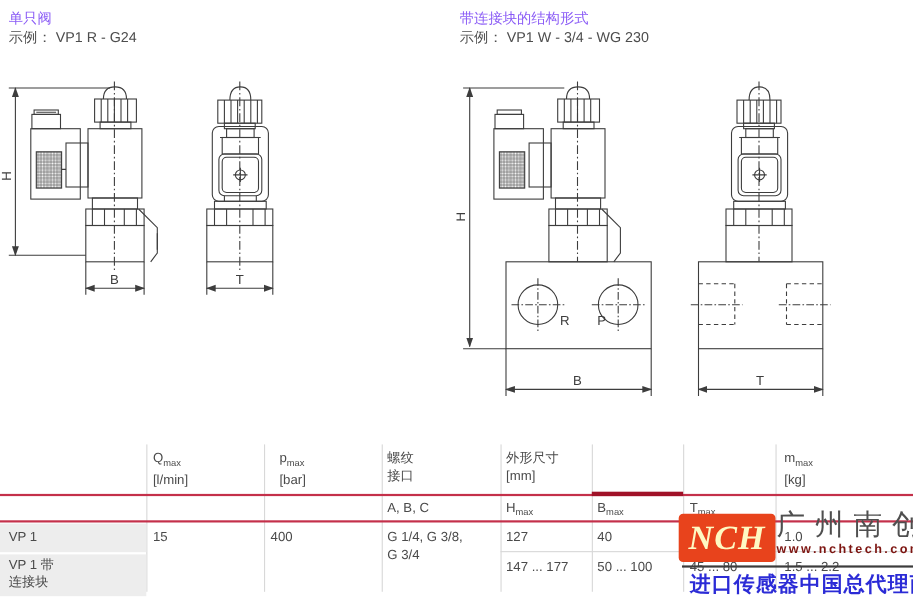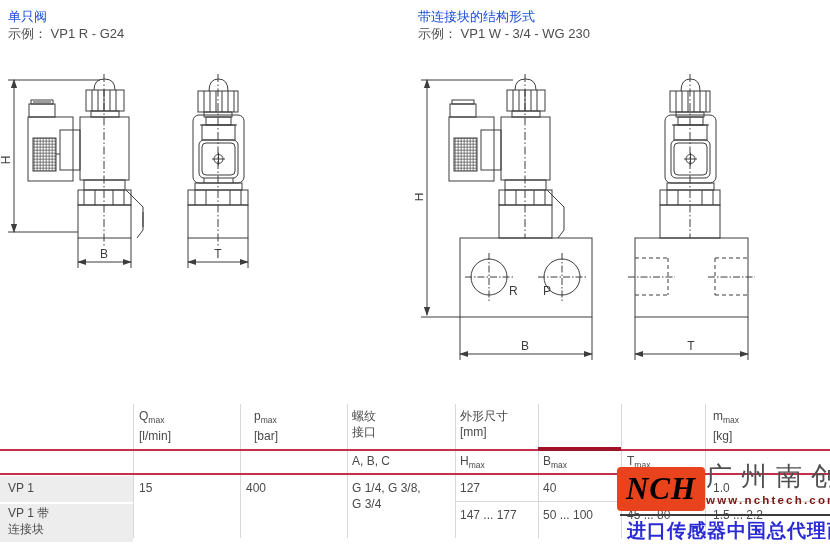--- a/index.html
+++ b/index.html
@@ -1,34 +1,34 @@
 <!DOCTYPE html>
 <html><head>
 <meta charset="utf-8">
 <style>
   html,body{margin:0;padding:0;background:#fff;}
   #page{position:relative;width:830px;height:546px;background:#fff;overflow:hidden;
         font-family:"Liberation Sans",sans-serif;color:#4a4a4a;}
   .abs{position:absolute;}
-  .sec-title{font-size:13px;line-height:17px;color:#1d4ed8;}
+  .sec-title{font-size:13px;line-height:17px;color:#8b5cf6;}
   .sec-example{font-size:13px;line-height:17px;color:#4d4d4d;}
   svg{display:block;}
   svg text{font-family:"Liberation Sans",sans-serif;font-size:12px;fill:#3d3d3d;}
   .tcell{font-size:12px;line-height:16px;color:#4a4a4a;white-space:nowrap;}
   .tcell sub{font-size:8.5px;}
   .vline{width:1px;background:#d8d8d8;}
   .redline{height:2px;background:#c4304a;}
   .redthick{height:4px;background:#a01228;}
   .graycell{background:#ededed;}
   .rowsep{height:1px;background:#d8d8d8;}
   #watermark{z-index:10;}
   #nch-logo{width:88px;height:44px;background:#e8431c;border-radius:4px;
             display:flex;align-items:center;justify-content:center;}
   #nch-logo span{font-family:"Liberation Serif",serif;font-style:italic;font-weight:bold;
-            font-size:31px;color:#000000;letter-spacing:1px;}
+            font-size:31px;color:#fef9c3;letter-spacing:1px;}
   #wm-company{font-size:26px;color:#4f4f4f;letter-spacing:9px;white-space:nowrap;}
   #wm-site{font-size:11.5px;font-weight:bold;color:#7d1511;letter-spacing:2.2px;white-space:nowrap;}
   #wm-rule{width:210px;height:2px;background:#3c3c3c;}
   #wm-tagline{font-size:19px;font-weight:bold;color:#2b2bd6;letter-spacing:1px;white-space:nowrap;}
 </style>
 </head>
 <body>
 
 <div id="page">
 

